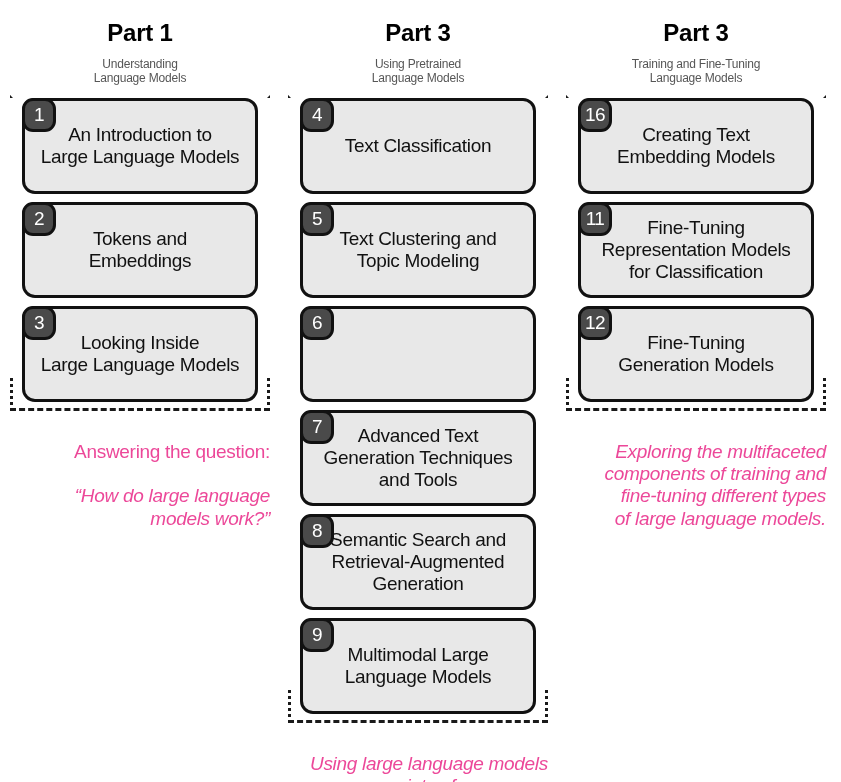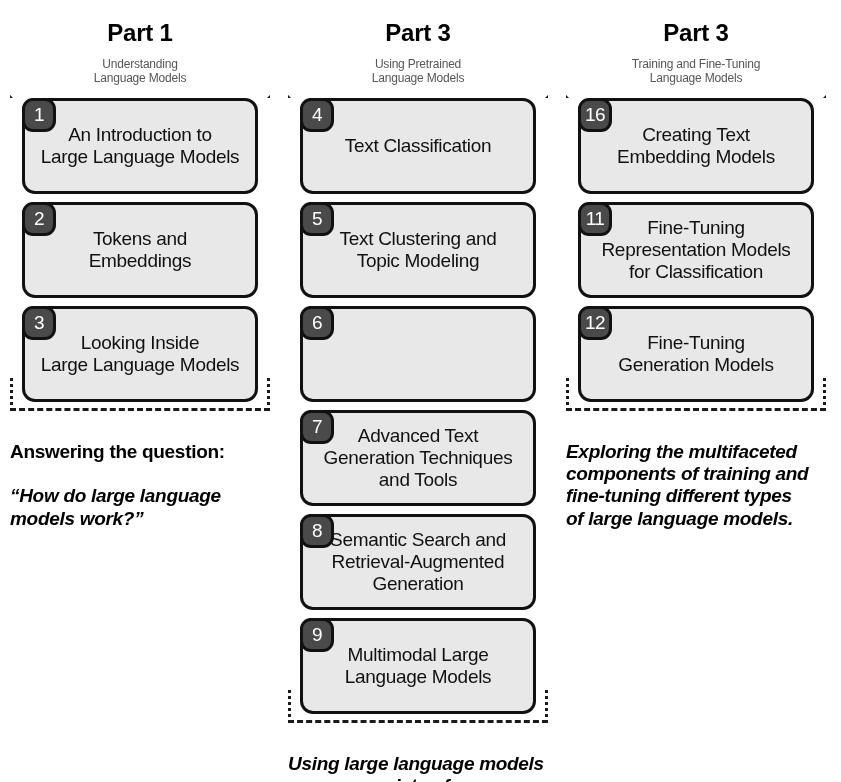--- a/index.html
+++ b/index.html
@@ -121,28 +121,27 @@
     text-align: center;
     padding: 0 3px;
     letter-spacing: -0.5px;
   }
 
   
   .h-96  { height: 96px; }
 
   
   .caption {
-    text-align: left;
+    text-align: right;
     margin-top: 7px;
     font-size: 19px;
     line-height: 1.18;
-    color: #000000;
+    color: #ec4899;
     letter-spacing: -0.3px;
     white-space: pre-line;
-    font-weight: bold;
   }
   .caption-lead {
     font-style: normal;
     display: block;
   }
   .caption-italic {
     font-style: italic;
     display: block;
   }
 </style>

